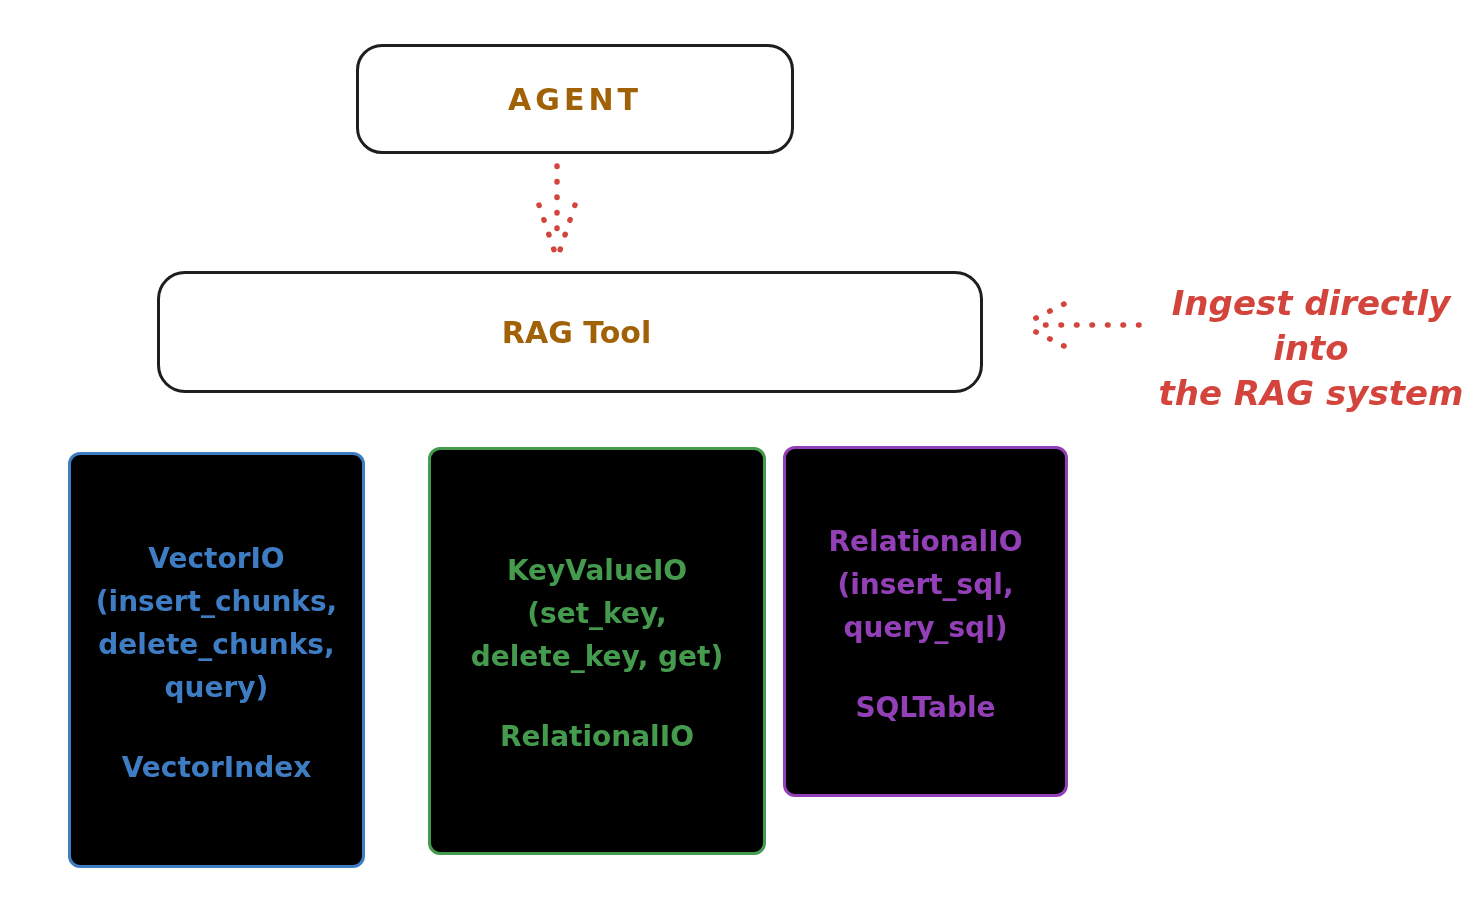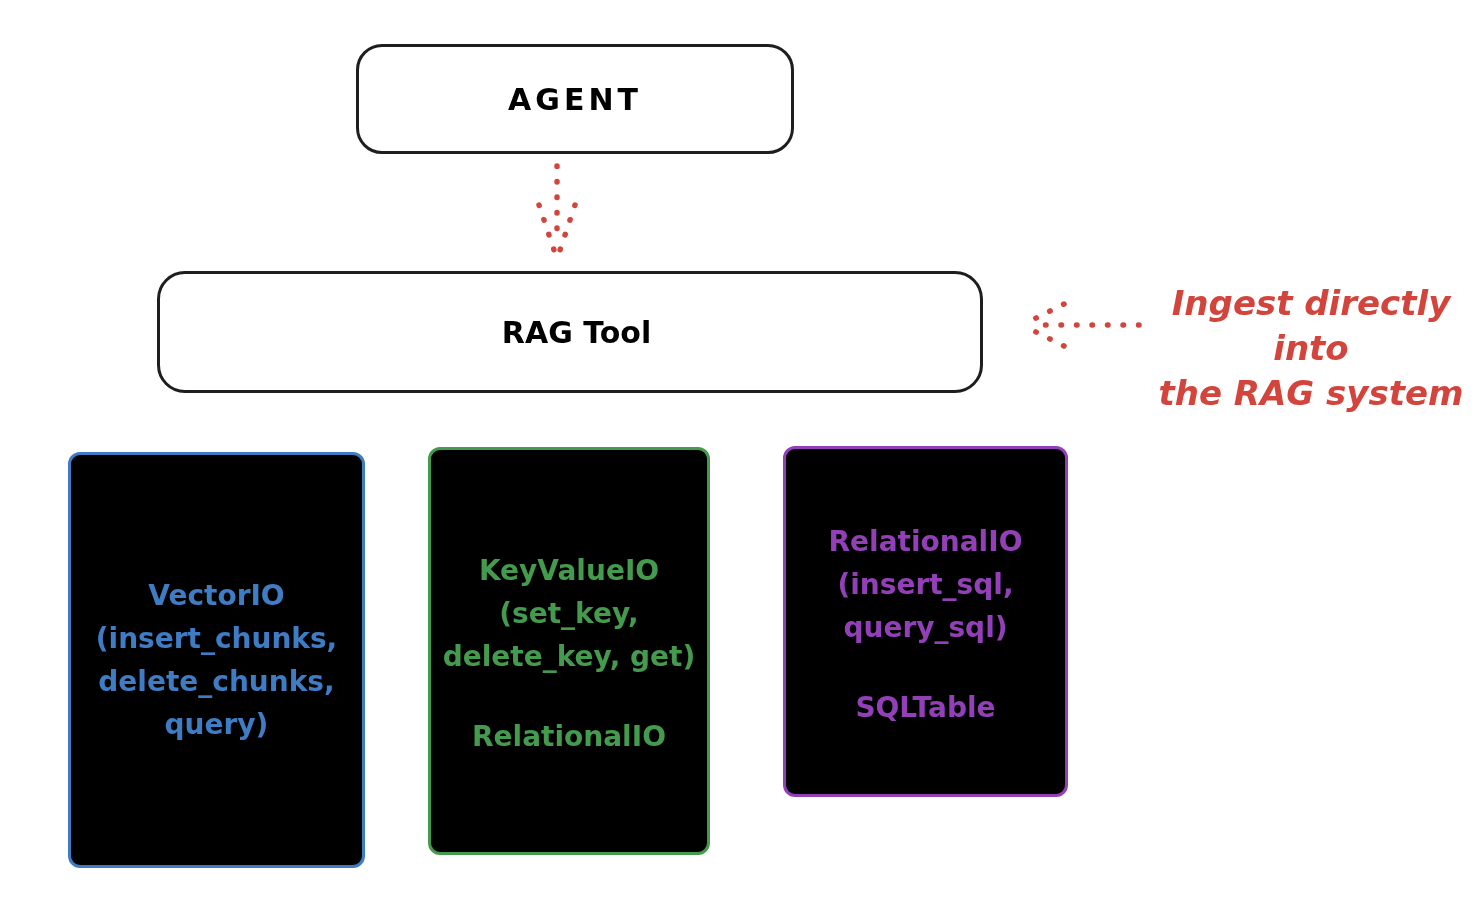--- a/index.html
+++ b/index.html
@@ -22,21 +22,21 @@
     border: 3.5px solid #1e1e1e;
     border-radius: 28px;
     background: #ffffff;
     display: flex;
     align-items: center;
     justify-content: center;
   }
   .node-label {
     font-size: 30px;
     font-weight: 700;
-    color: #000000;
+    color: #a16207;
   }
   .agent-label {
     letter-spacing: 4px;
   }
   .io-box {
     position: absolute;
     box-sizing: border-box;
     border: 3.5px solid var(--c, #1e1e1e);
     border-radius: 12px;
     background: #000000;
@@ -109,23 +109,24 @@
   </svg>
 
   <div class="annotation" style="--c: #d3453c;">Ingest directly into
 the RAG system</div>
 
   <div class="io-box" style="left: 68px; top: 452px; width: 297px; height: 416px; --c: #3e7cc4;">
     <div class="io-title">VectorIO
 (insert_chunks,
 delete_chunks,
 query)</div>
+    <div class="io-index">VectorIndex</div>
   </div>
 
-  <div class="io-box" style="left: 428px; top: 447px; width: 282px; height: 408px; --c: #449a4d;">
+  <div class="io-box" style="left: 428px; top: 447px; width: 338px; height: 408px; --c: #449a4d;">
     <div class="io-title">KeyValueIO
 (set_key,
 delete_key, get)</div>
     <div class="io-index">RelationalIO</div>
   </div>
 
   <div class="io-box" style="left: 783px; top: 446px; width: 285px; height: 351px; --c: #9340b8;">
     <div class="io-title">RelationalIO
 (insert_sql,
 query_sql)</div>

